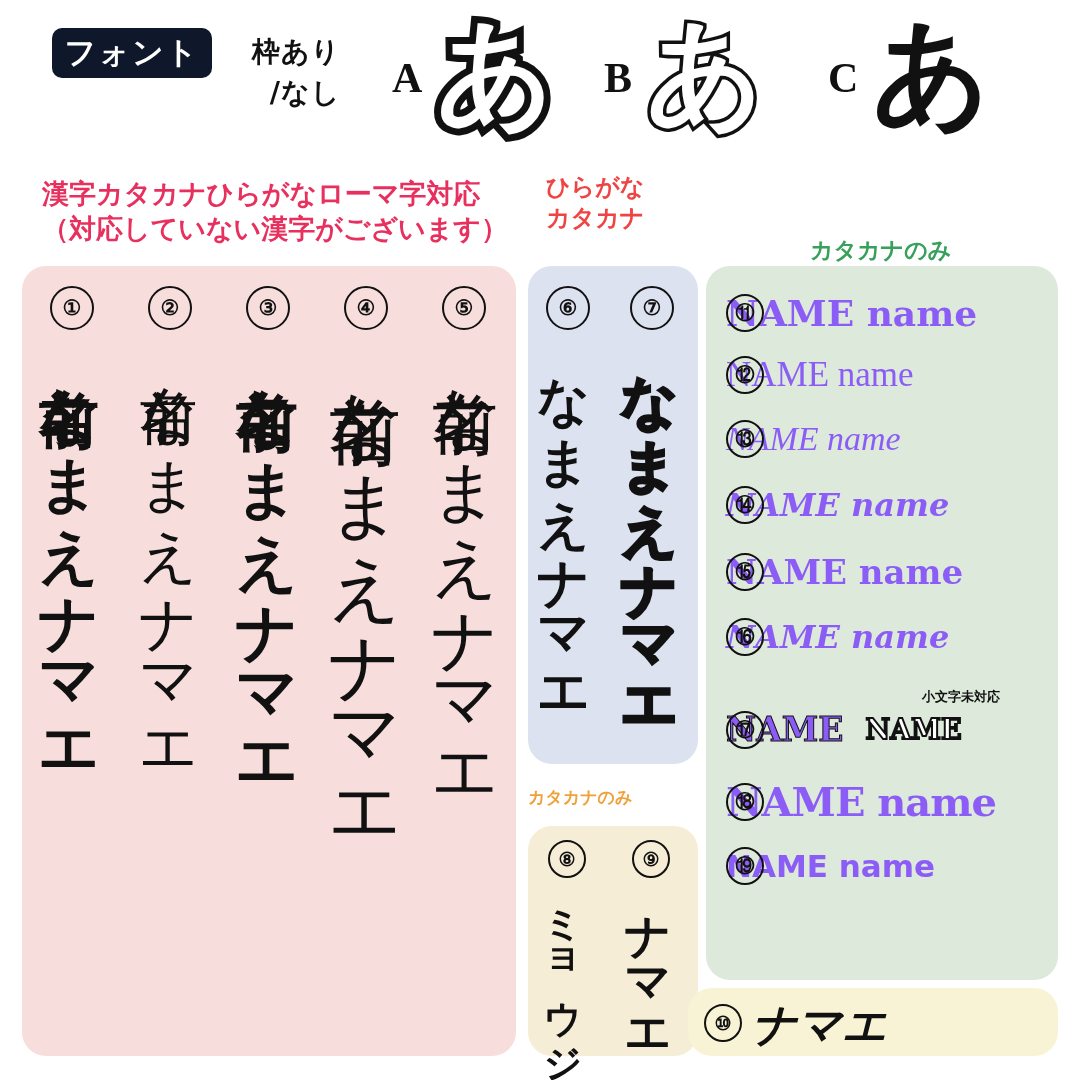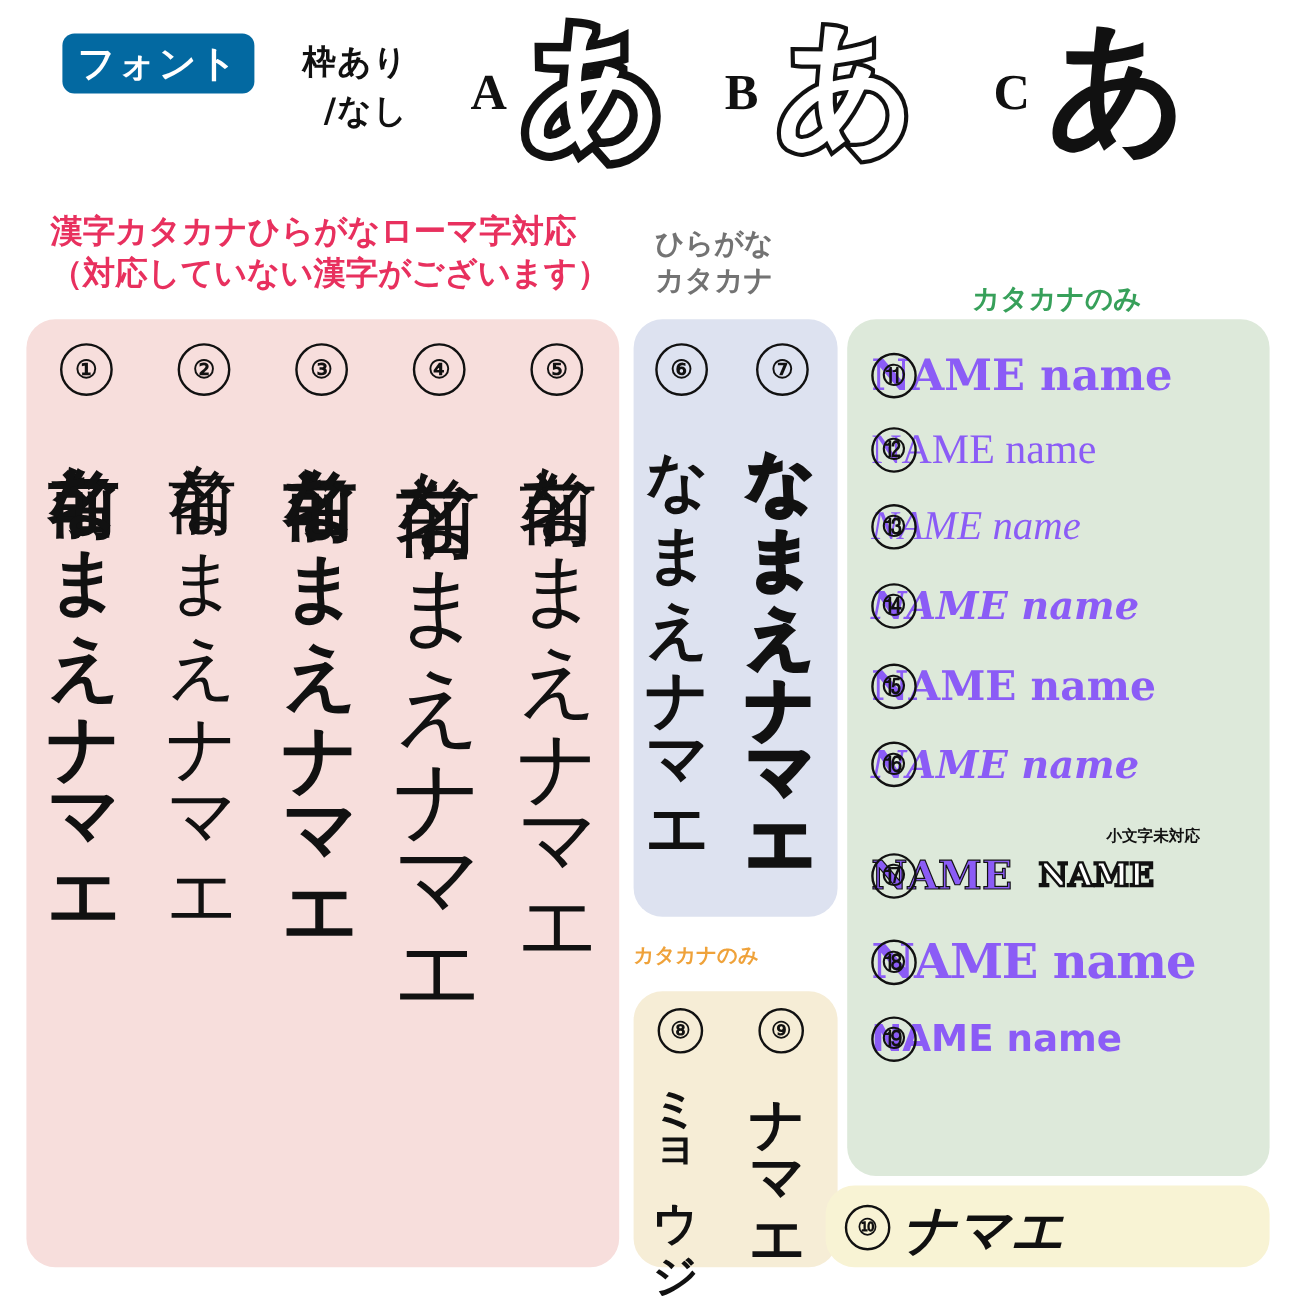--- a/index.html
+++ b/index.html
@@ -19,21 +19,21 @@
   .header {
     position: absolute;
     left: 0; top: 0;
     width: 1080px;
     height: 150px;
   }
   .font-badge {
     position: absolute;
     left: 52px; top: 28px;
     width: 160px; height: 50px;
-    background: #0369a1;
+    background: #0f172a;
     border-radius: 10px;
     color: #ffffff;
     font-size: 31px;
     font-weight: bold;
     letter-spacing: 2px;
     display: flex;
     align-items: center;
     justify-content: center;
     font-family: "DejaVu Sans", sans-serif;
   }
@@ -83,21 +83,21 @@
 
   
   .sec-title {
     position: absolute;
     font-weight: bold;
     font-family: "DejaVu Sans", sans-serif;
     line-height: 1.3;
     letter-spacing: 0px;
   }
   #title-kanji   { left: 42px;  top: 176px; font-size: 27px; color: #e8305e; }
-  #title-hira    { left: 546px; top: 188px; font-size: 24px; color: #737373; }
+  #title-hira    { left: 546px; top: 172px; font-size: 24px; color: #ef4444; }
   #title-roma    { left: 810px; top: 236px; font-size: 23px; color: #37a05a; }
   #title-kata    { left: 528px; top: 786px; font-size: 17px; color: #efa23a; }
 
   
   .panel {
     position: absolute;
     border-radius: 24px;
   }
   #panel-kanji { left: 22px;  top: 266px; width: 494px;  height: 790px; background: #f7dedc; }
   #panel-hira  { left: 528px; top: 266px; width: 170px;  height: 498px; background: #dde2f0; }

